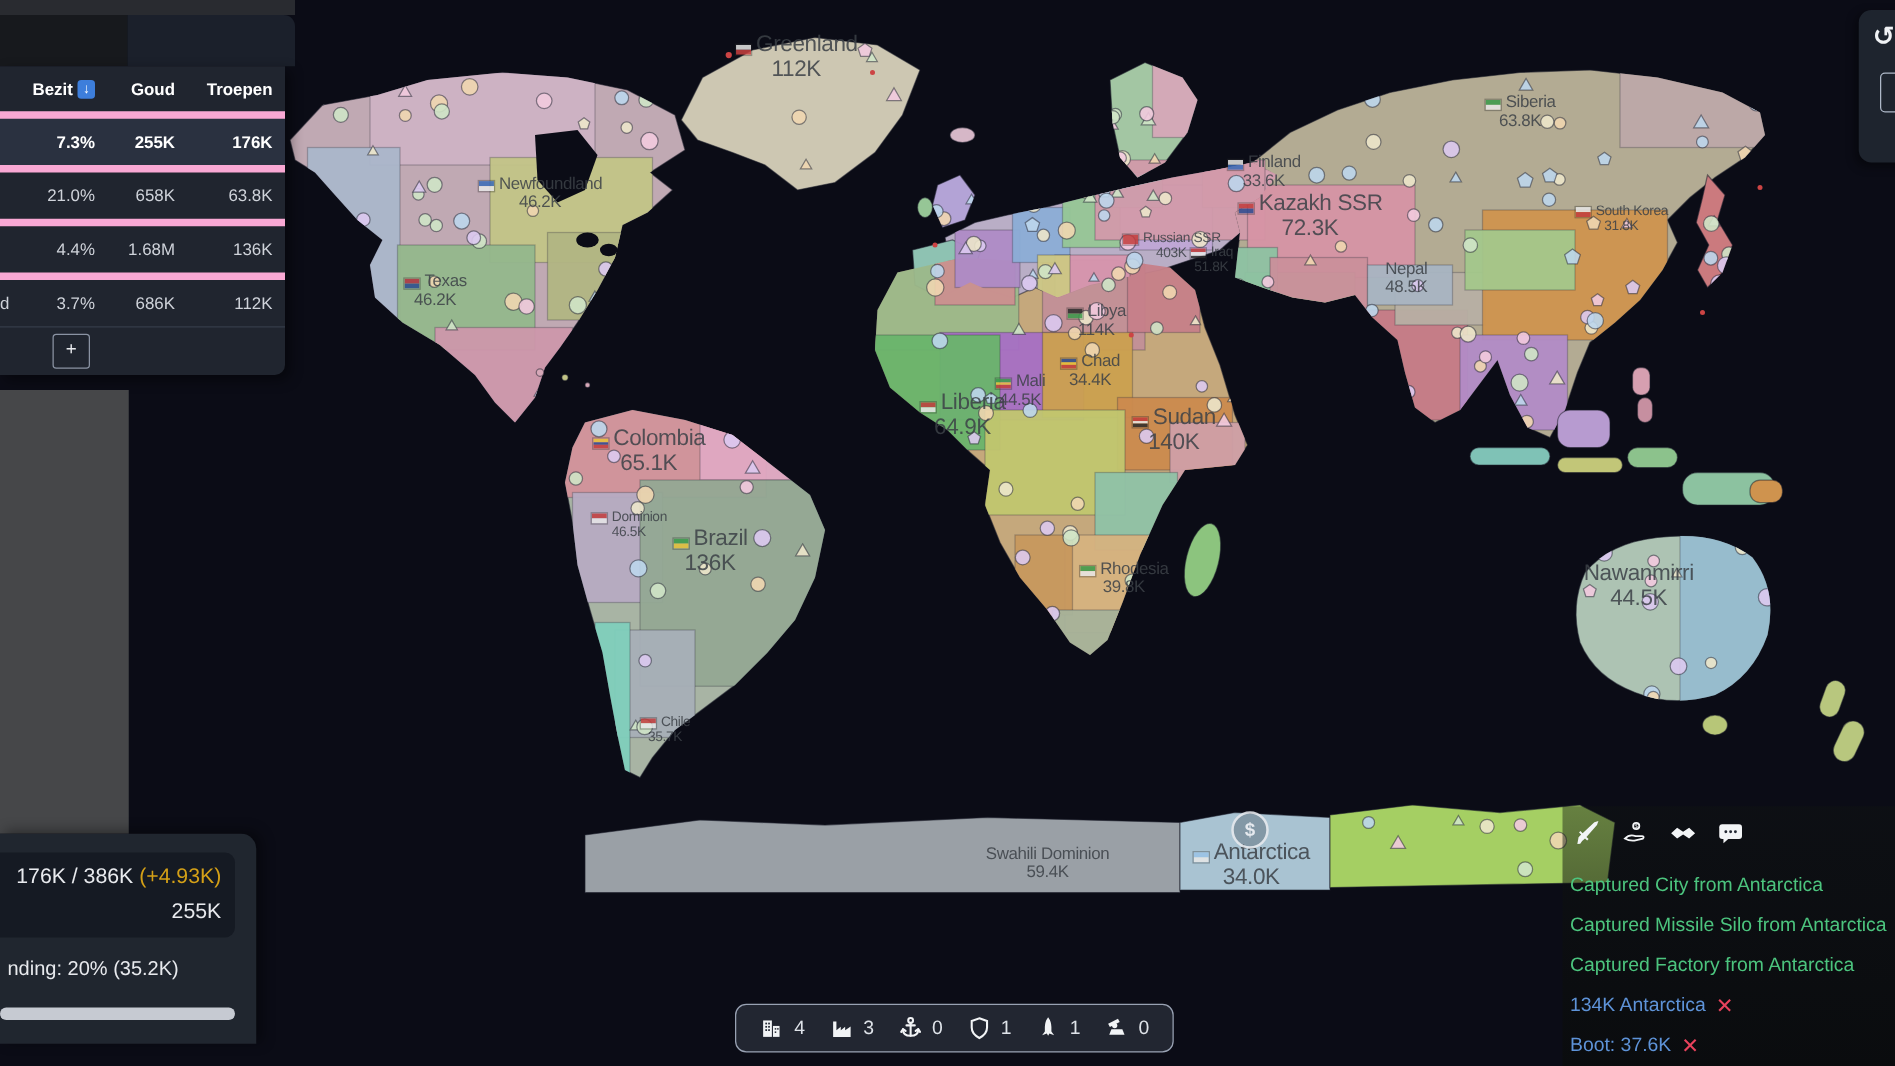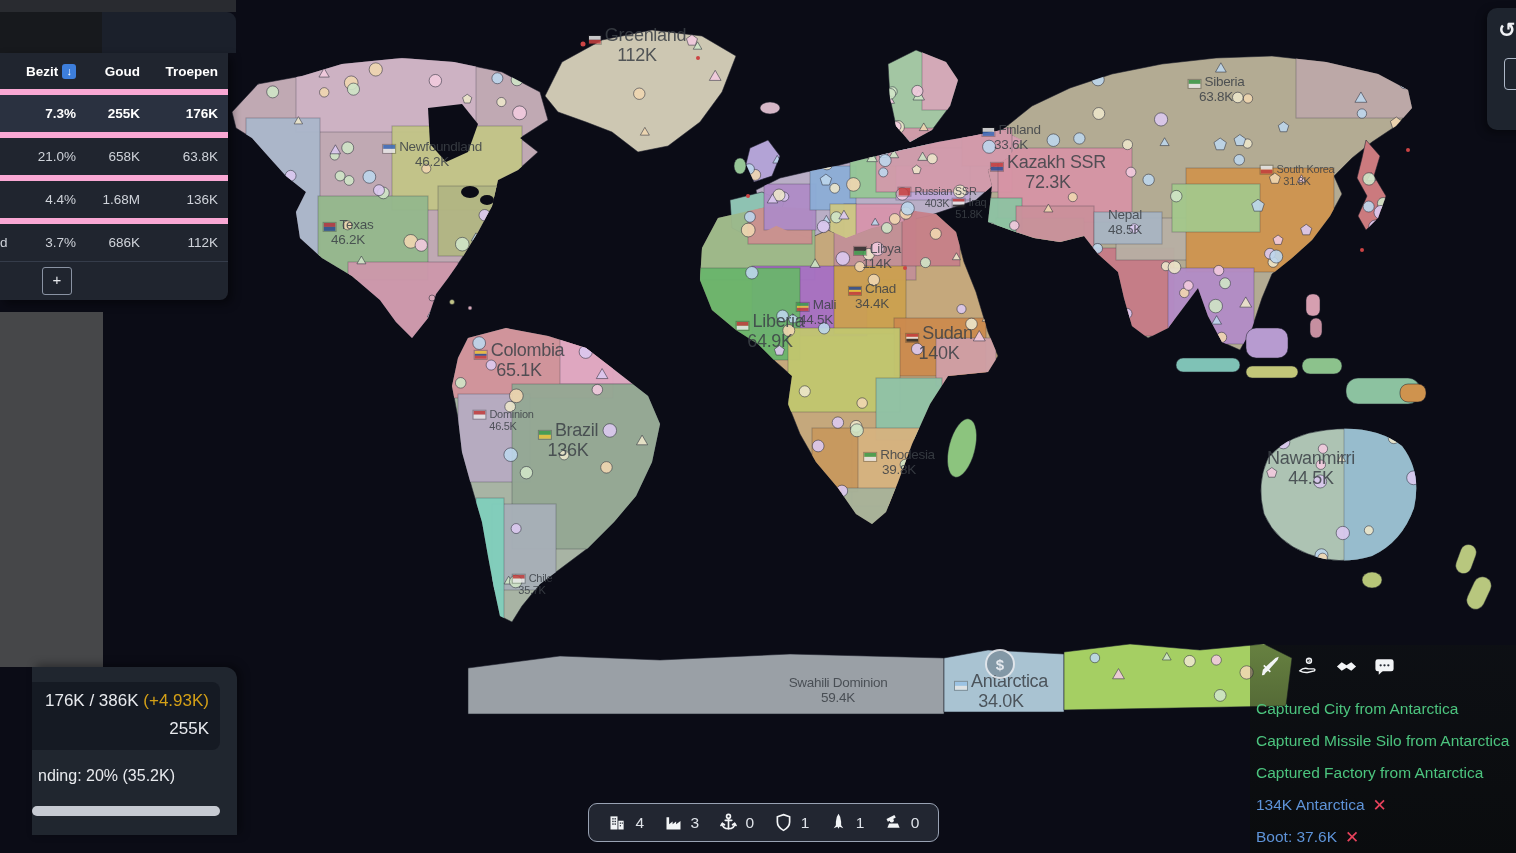--- a/index.html
+++ b/index.html
@@ -37,21 +37,21 @@
   .lb-row span{text-align:right;}
   .lb-row .nm{text-align:left;overflow:hidden;white-space:nowrap;}
   .lb-row.hl{background:#2a3140;color:#fff;font-weight:bold;}
   #lb-footer{height:38px;display:flex;align-items:center;justify-content:flex-start;border-top:1px solid #353c4a;}
   #lb-expand{margin-left:42px;width:28px;height:26px;border:1px solid #8a93a3;border-radius:3px;background:transparent;
     color:#e8eaee;font-size:15px;line-height:24px;text-align:center;cursor:pointer;}
   
   #left-strip{position:absolute;left:0;top:312px;width:103px;height:355px;background:#464749;}
   
   #troops-panel{position:absolute;left:0;top:667px;width:205px;height:168px;background:#20262f;
-    border-top-right-radius:12px;box-shadow:4px -2px 10px rgba(0,0,0,.4);margin-left:32px;}
+    border-top-right-radius:12px;box-shadow:4px -2px 10px rgba(0,0,0,.4);}
   #troops-box{position:absolute;left:0;top:15px;width:188px;height:68px;background:#151a23;
     border-top-right-radius:8px;border-bottom-right-radius:8px;}
   #troops-box .row{position:absolute;right:11px;color:#e8eaee;font-size:17px;white-space:nowrap;}
   #troops-line{top:9px;}
   #gold-line{top:37px;}
   .gold{color:#d4a017;}
   #send-label{position:absolute;left:6px;top:100px;color:#e8eaee;font-size:16px;white-space:nowrap;}
   #send-slider{position:absolute;left:0;top:139px;width:188px;height:10px;background:#c6cad2;border-radius:6px;cursor:pointer;}
   
   #build-bar{position:absolute;left:588px;top:803px;width:349px;height:37px;background:rgba(35,40,51,.96);

